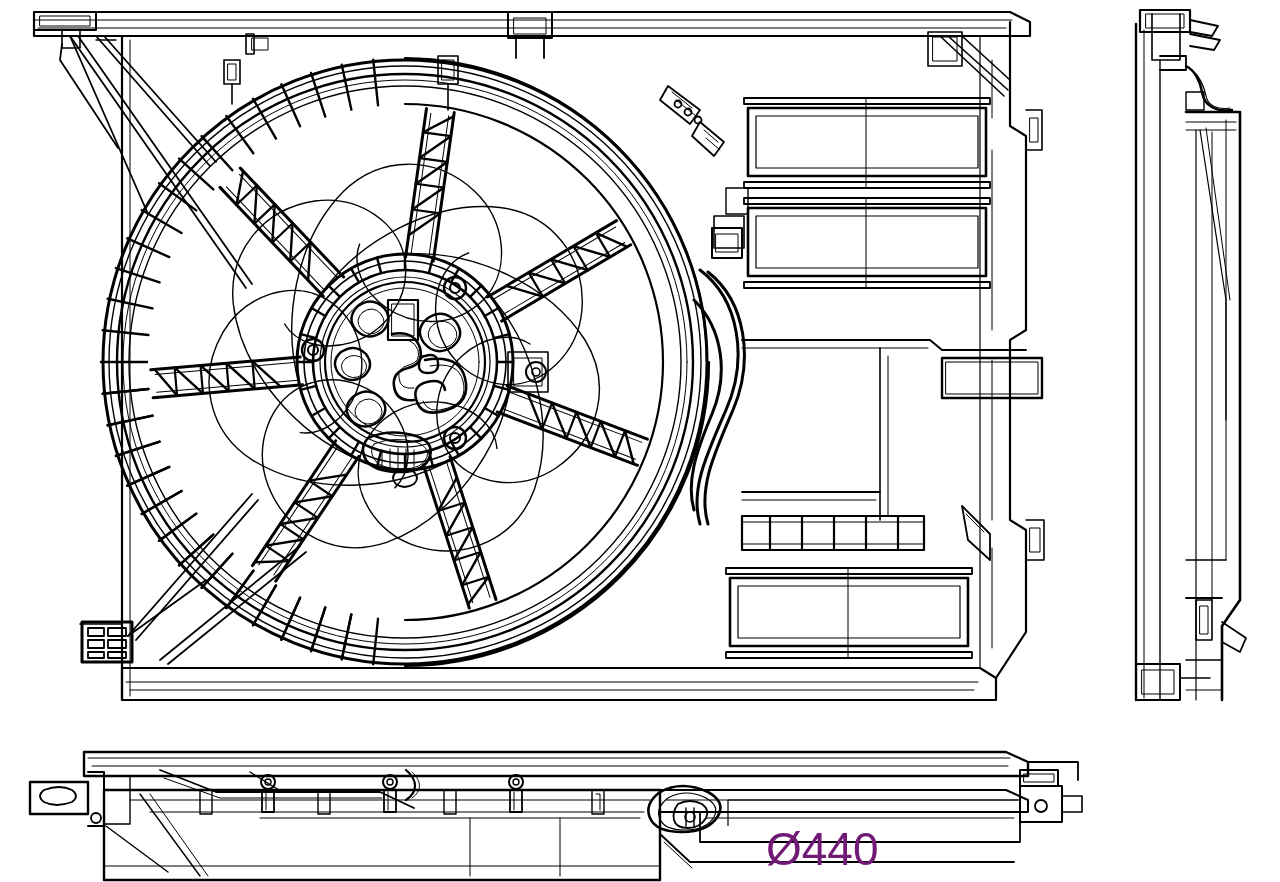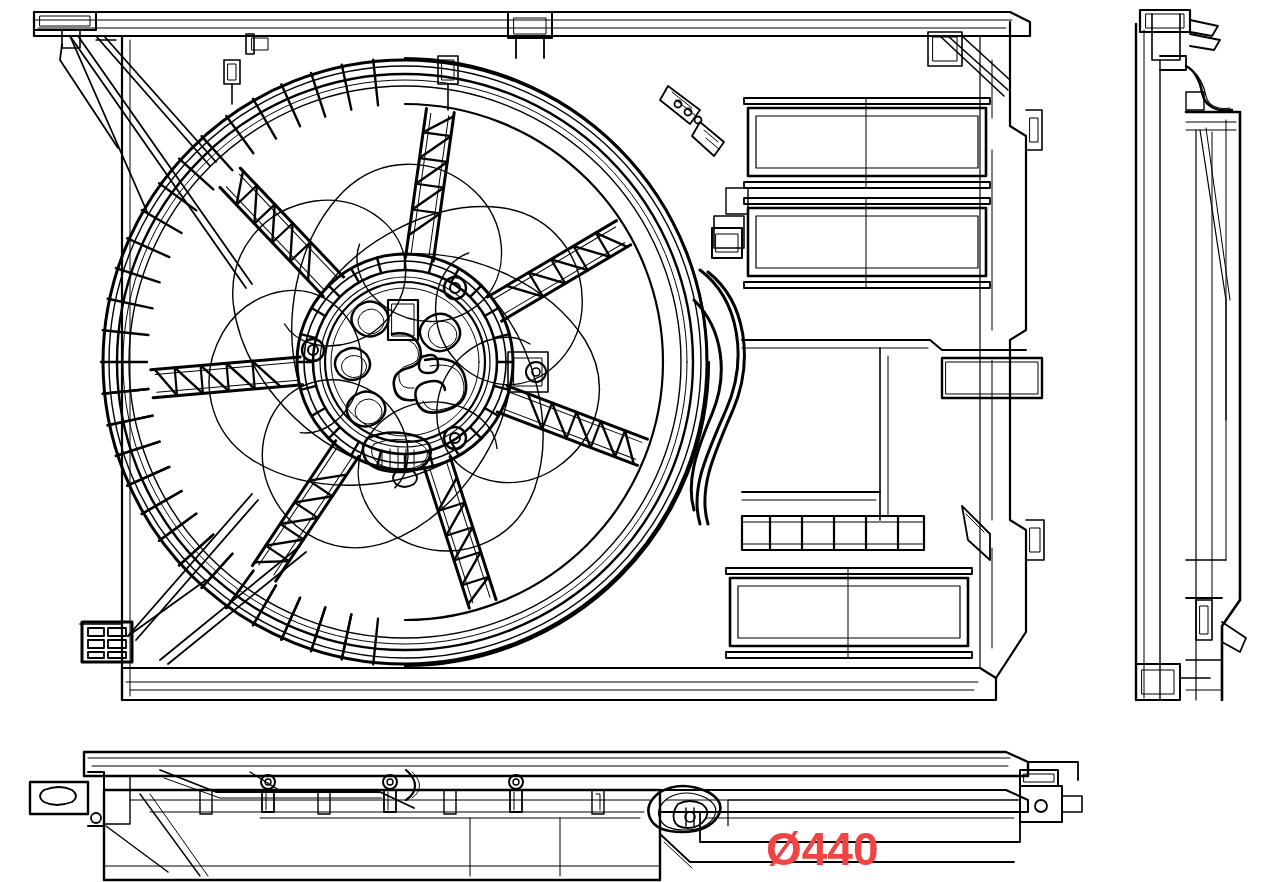--- a/index.html
+++ b/index.html
@@ -15,22 +15,22 @@
     height: 882px;
     background: #ffffff;
     overflow: hidden;
   }
   #sheet svg { display: block; }
 
   .dim-label {
     position: absolute;
     font-family: "Liberation Sans", sans-serif;
     font-size: 46px;
-    font-weight: 700;
-    color: #ef4444;
+    font-weight: 400;
+    color: #701a75;
     letter-spacing: 0px;
     white-space: nowrap;
     line-height: 1;
   }
 </style>
 </head>
 <body>
 
 <div id="sheet">
 

